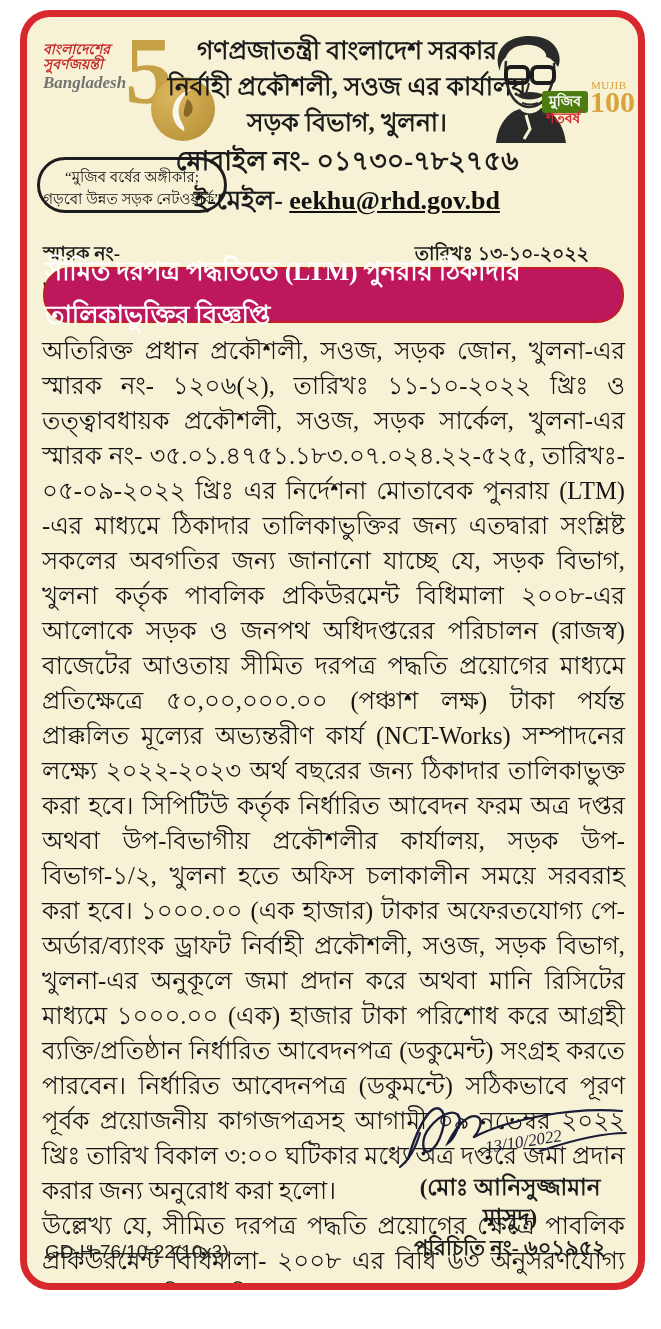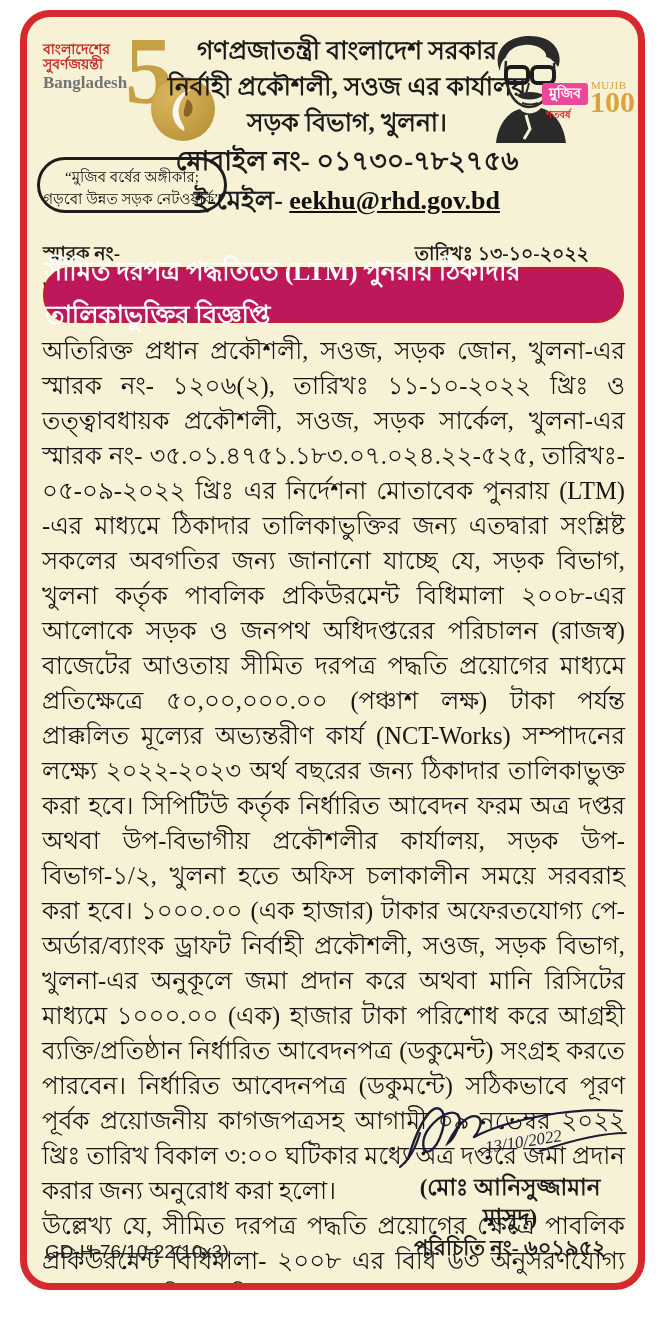--- a/index.html
+++ b/index.html
@@ -7,21 +7,21 @@
     width:661px;height:1329px;position:relative;background:#ffffff;
     font-family:"Liberation Serif","DejaVu Serif",serif;color:#1b1b1b;
   }
   .card{
     position:absolute;left:20px;top:10px;width:625px;height:1280px;
     box-sizing:border-box;border:7px solid #d7282e;border-radius:30px;
     background:#f7f2d6;overflow:hidden;
   }
   
   .logo50{position:absolute;left:16px;top:20px;width:172px;height:118px;}
-  .logo50 .txt{position:absolute;left:0;top:6px;line-height:1.05;}
+  .logo50 .txt{position:absolute;left:0;top:6px;line-height:1.05;font-style:italic;}
   .logo50 .bn{font-size:14px;font-weight:bold;color:#c62b28;display:block;}
   .logo50 .en{font-size:17px;font-weight:bold;color:#737373;display:block;margin-top:2px;}
   .gold5{position:absolute;left:82px;top:-14px;font-size:96px;line-height:1;
          font-weight:bold;color:#c6a045;font-family:"Liberation Serif",serif;}
   .gold-disc{position:absolute;left:108px;top:40px;width:64px;height:64px;border-radius:50%;
          background:radial-gradient(circle at 35% 30%,#dcb75e,#b28c33);}
   .gold-disc svg{position:absolute;left:10px;top:8px;}
   .slogan{
     position:absolute;left:10px;top:140px;width:190px;height:56px;
     border:3px solid #1d1d1d;border-radius:34px;text-align:center;
@@ -29,23 +29,23 @@
   }
   .org{position:absolute;left:120px;top:16px;width:400px;text-align:center;}
   .org .l1{font-size:25px;font-weight:bold;line-height:36px;}
   .org .contact{font-size:27px;font-weight:bold;line-height:40px;}
   .org .emailrow{font-size:26px;font-weight:bold;line-height:40px;}
   .org .email{font-family:"Liberation Serif",serif;text-decoration:underline;color:#111;}
   
   .mujib100{position:absolute;right:10px;top:14px;width:162px;height:112px;}
   .mujib100 .port{position:absolute;left:0;top:0;}
   .mujib100 .mark{position:absolute;right:2px;bottom:18px;width:84px;height:46px;}
-  .mujib100 .redbox{position:absolute;left:0;top:4px;width:46px;height:22px;background:#ec4899;
+  .mujib100 .redbox{position:absolute;left:0;top:12px;width:46px;height:22px;background:#4d7c0f;
       border-radius:3px;color:#fff;font-size:14px;font-weight:bold;text-align:center;line-height:22px;}
-  .mujib100 .shoto{position:absolute;left:4px;top:28px;font-size:10px;font-weight:bold;color:#d7282e;}
+  .mujib100 .shoto{position:absolute;left:4px;top:28px;font-size:14px;font-weight:bold;color:#d7282e;}
   .mujib100 .men{position:absolute;left:49px;top:0;font-size:11px;font-weight:normal;color:#d9a23b;letter-spacing:.5px;}
   .mujib100 .m100{position:absolute;left:48px;top:8px;font-size:30px;font-weight:bold;color:#d9a23b;line-height:1;}
   
   .memo{position:absolute;left:16px;right:16px;top:222px;display:flex;
         justify-content:space-between;font-size:19px;font-weight:600;}
   
   .pill{
     position:absolute;left:16px;right:14px;top:250px;height:52px;background:#be185d;
     border:2px solid #c21f26;border-radius:27px;color:#ffffff;display:flex;align-items:center;
     justify-content:center;font-size:26px;font-weight:bold;letter-spacing:-0.3px;

